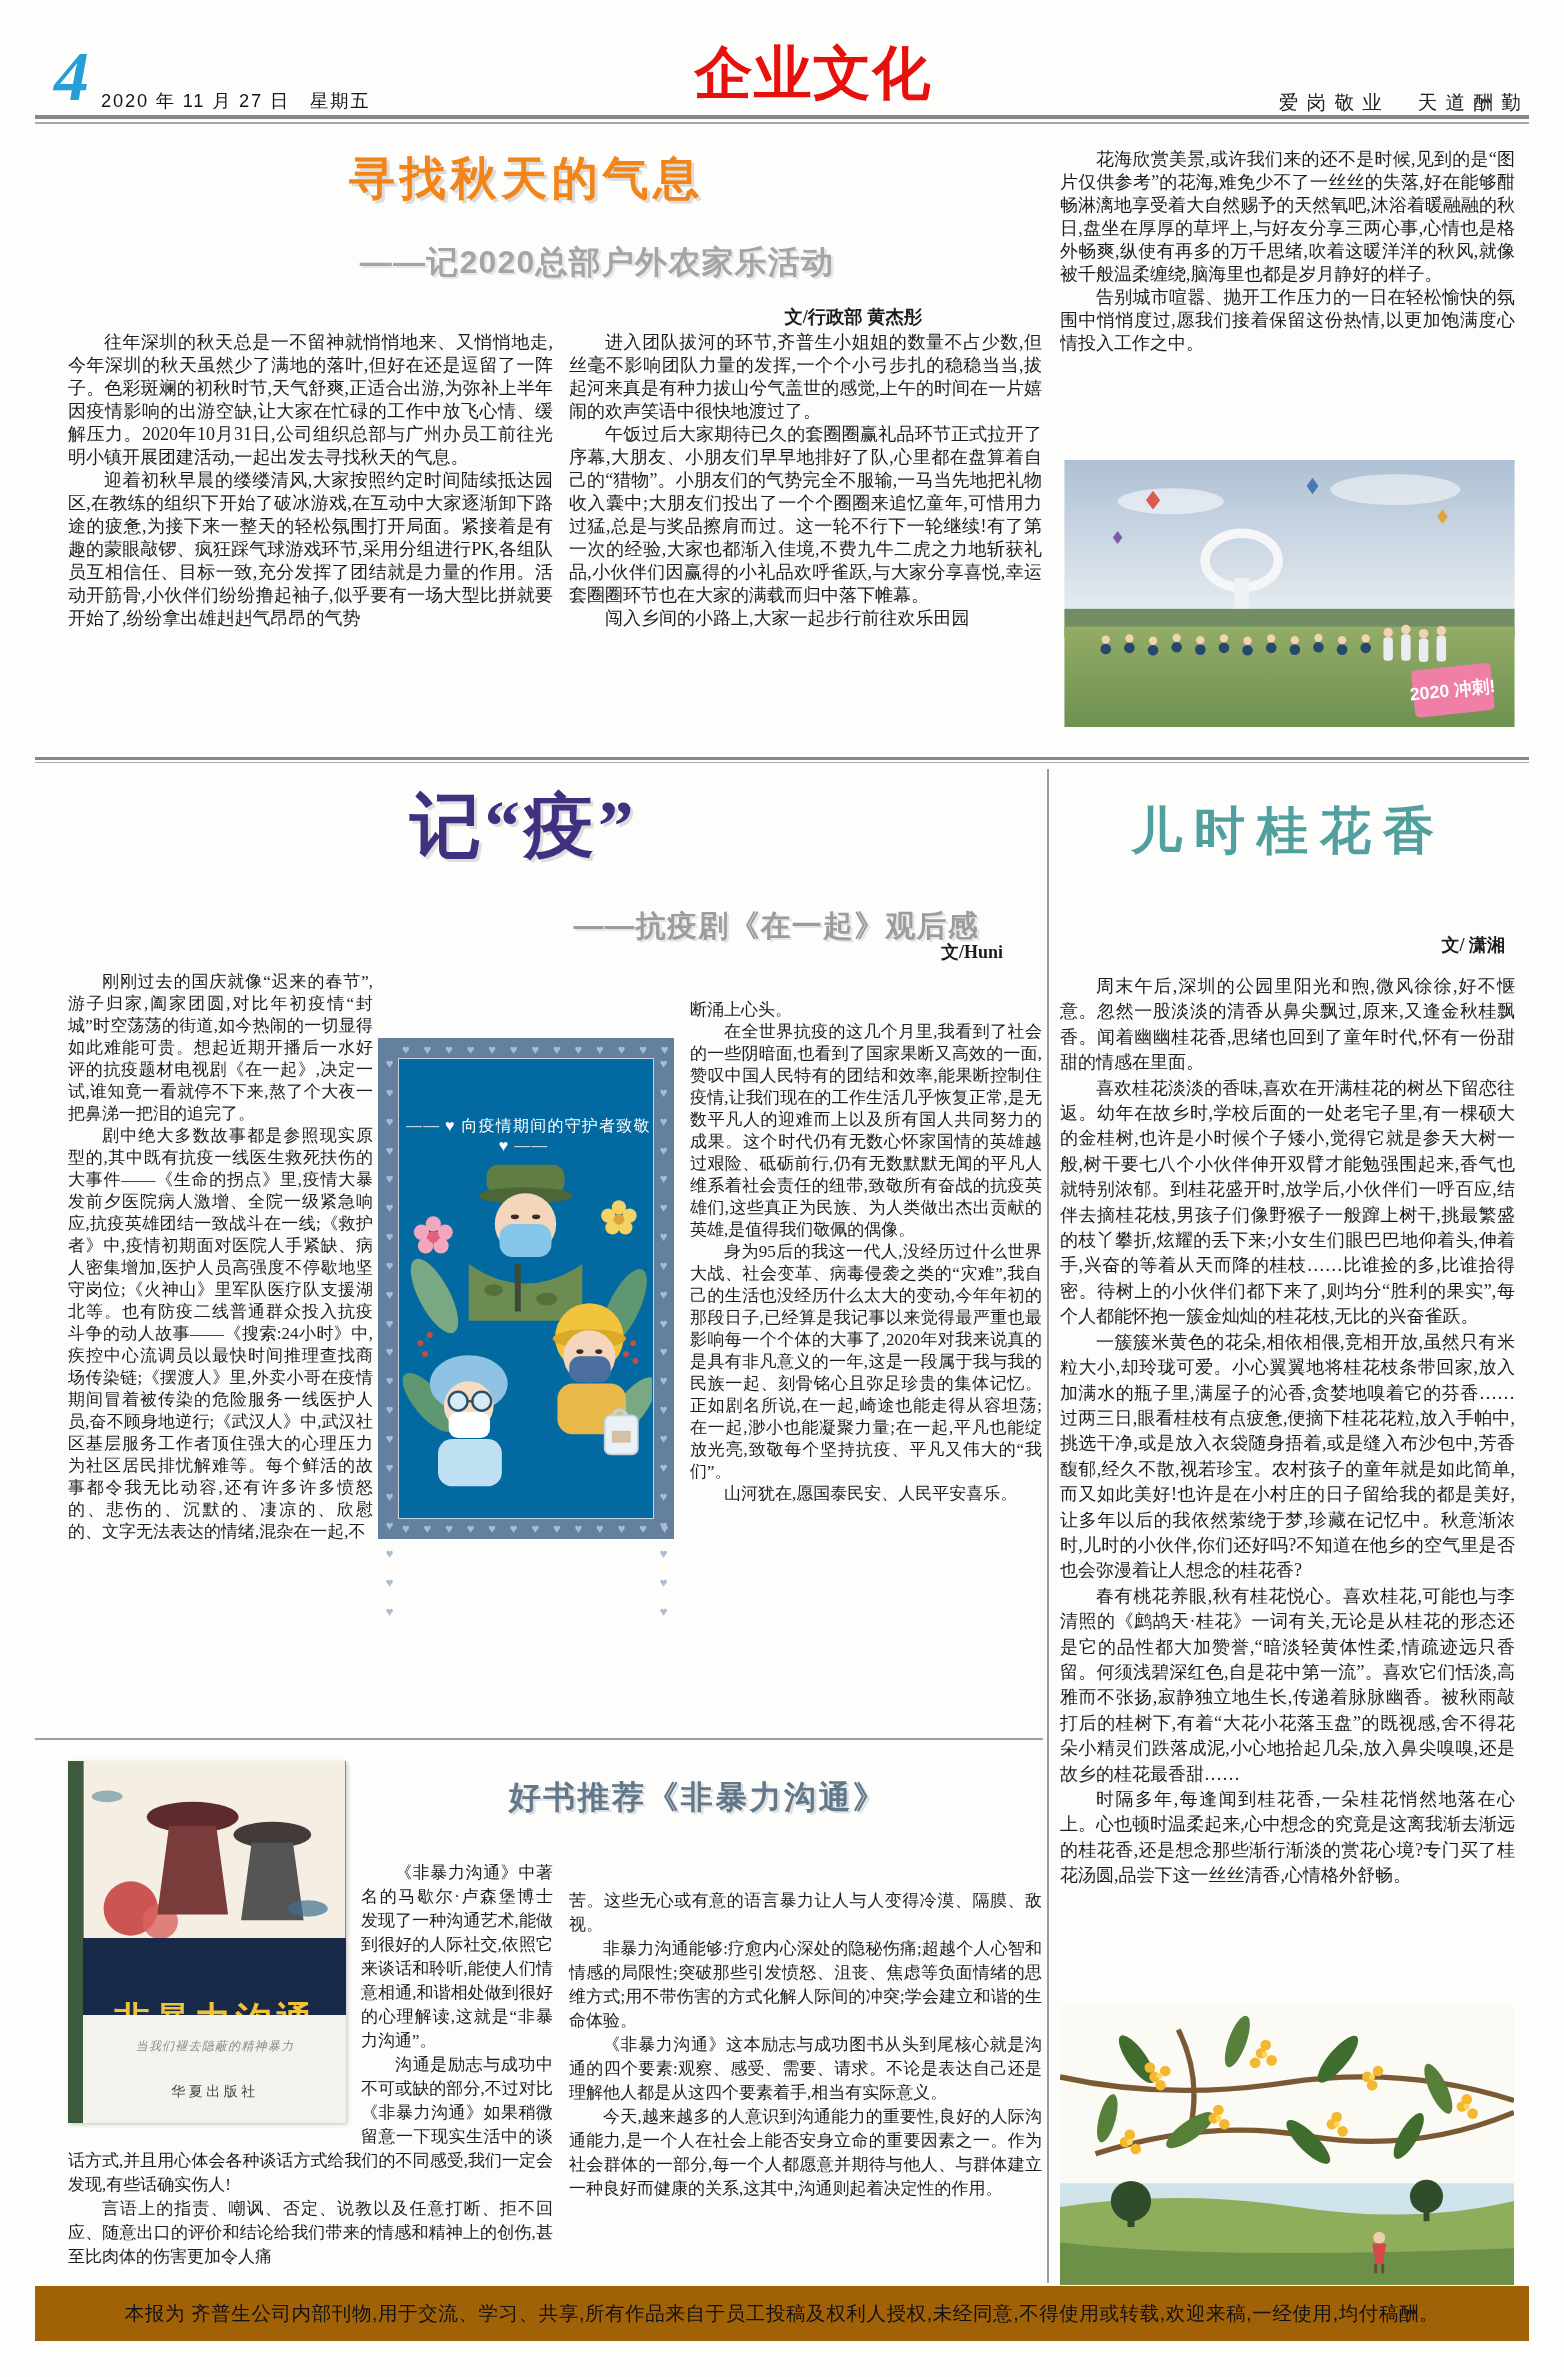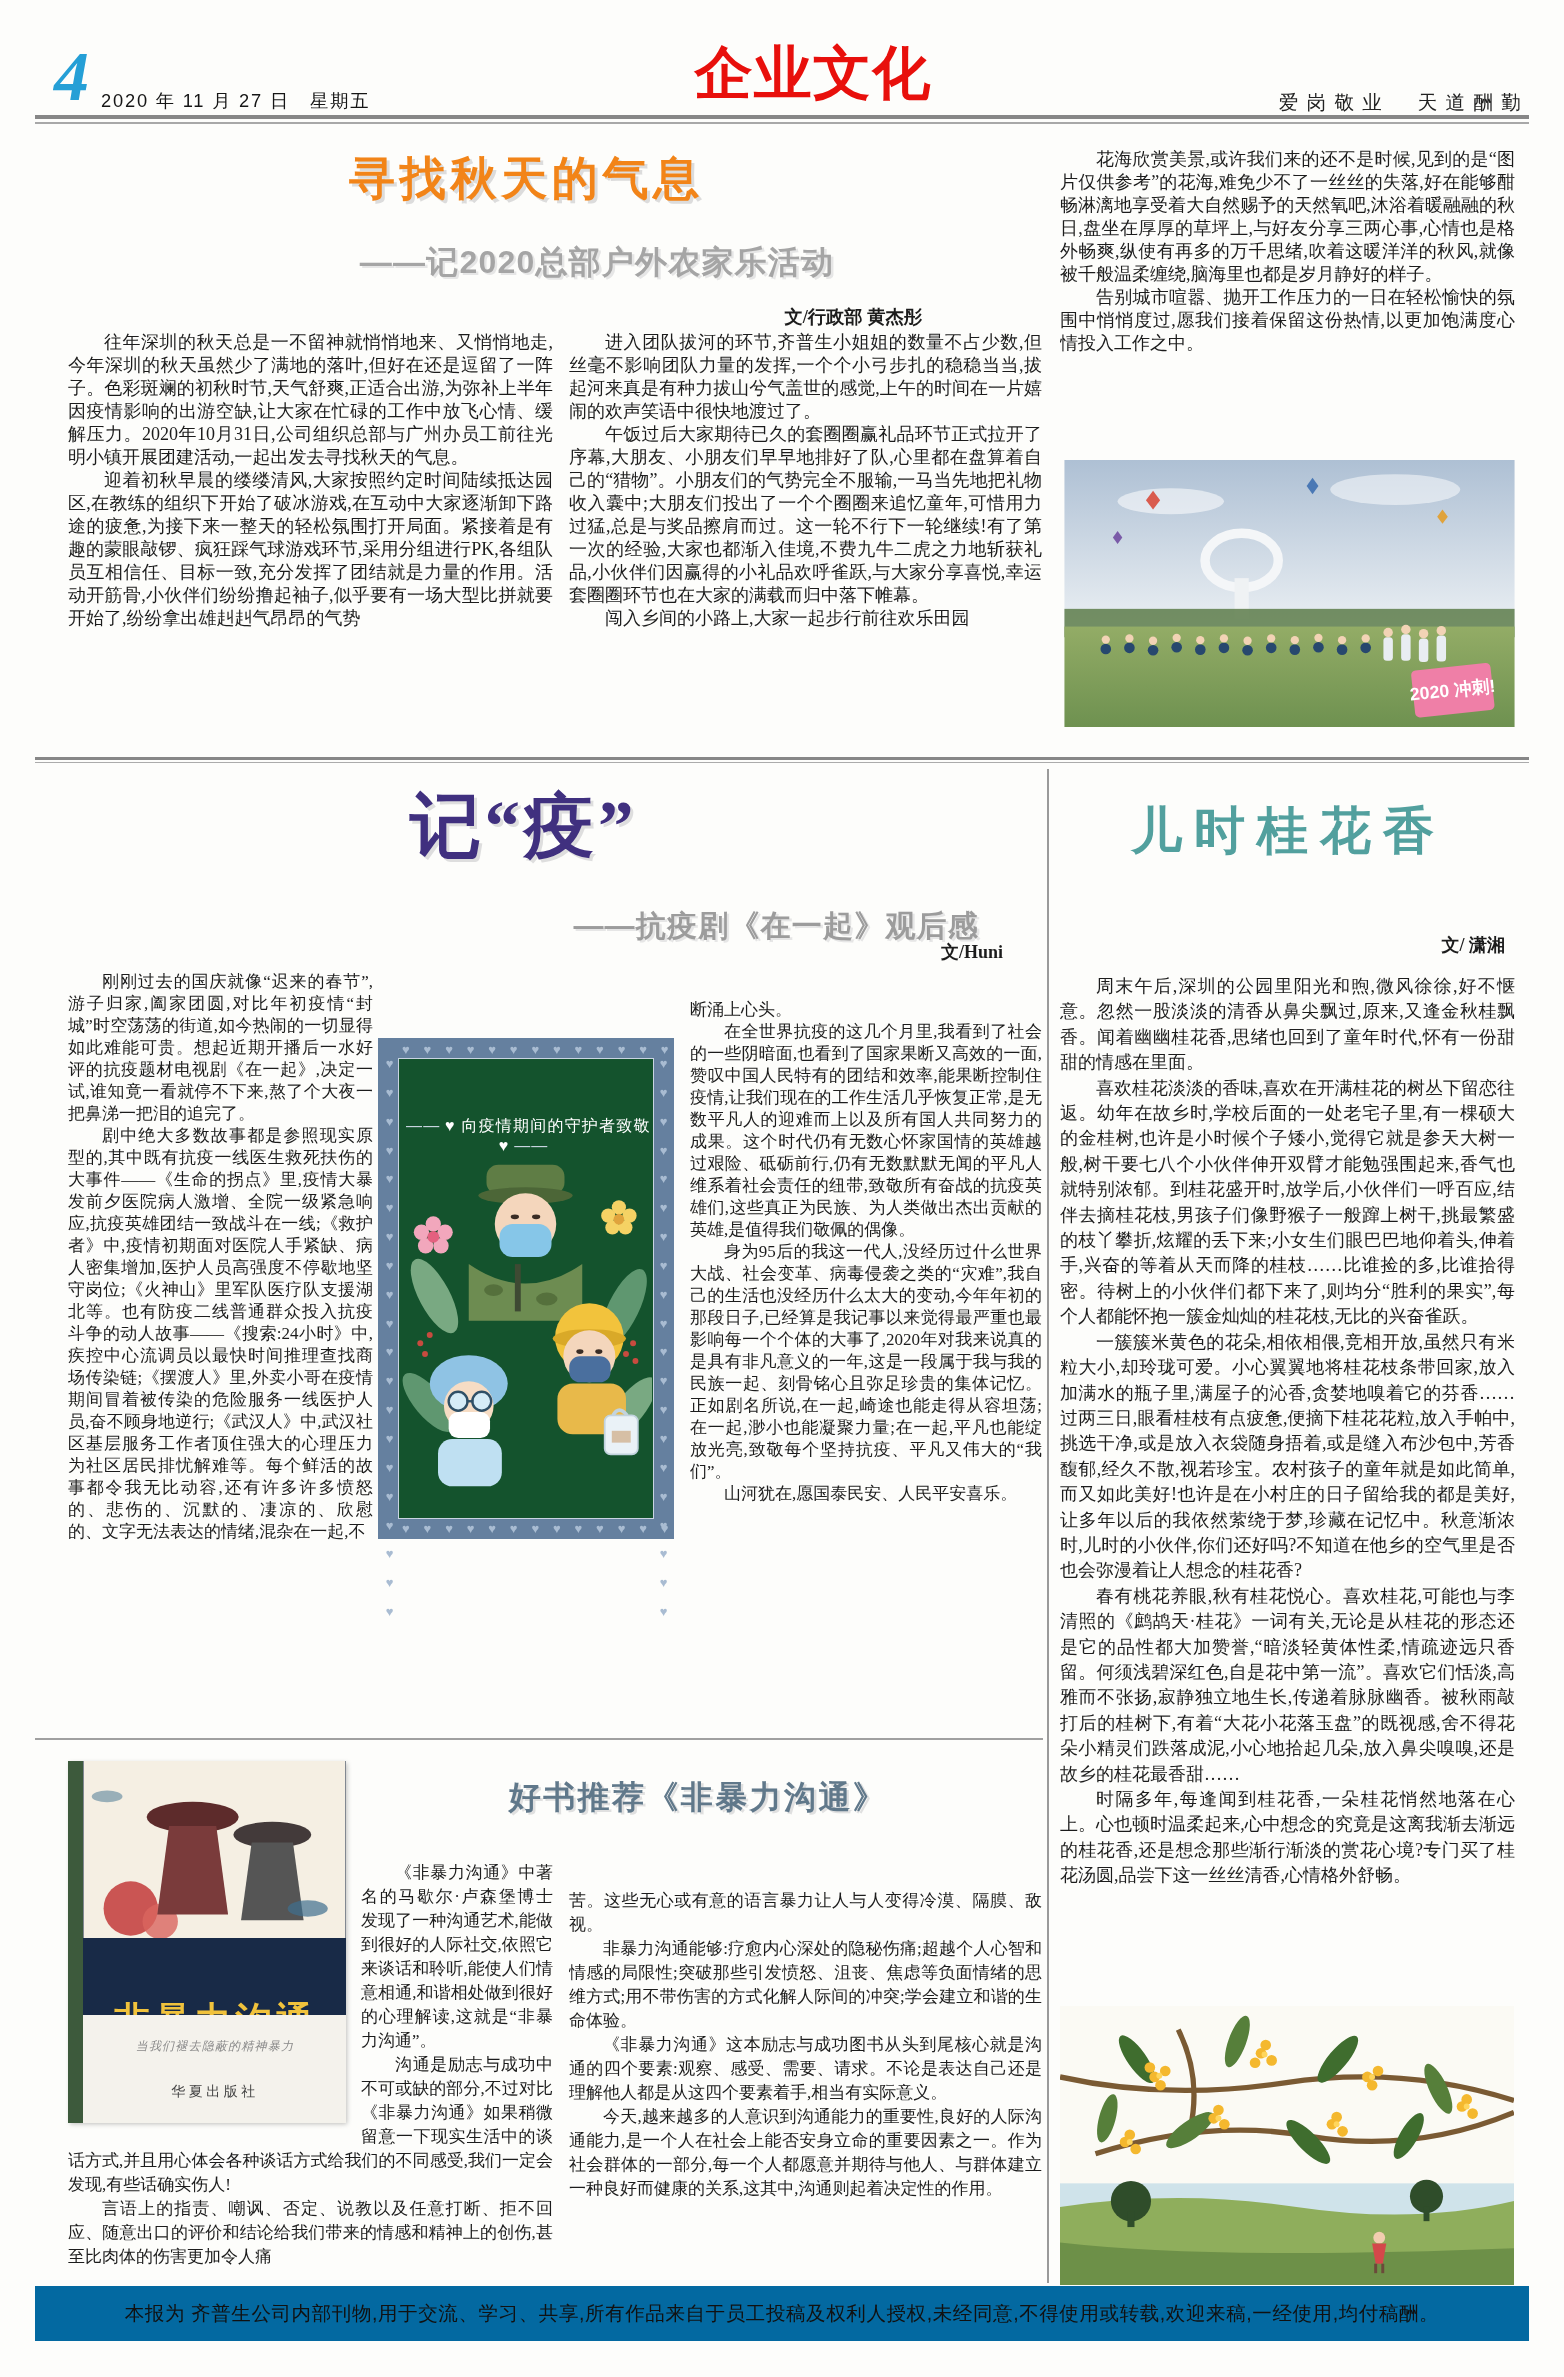--- a/index.html
+++ b/index.html
@@ -42,21 +42,21 @@
   .bkc2{left:569px;top:1861px;width:473px;height:419px;font-size:17px;line-height:24px;overflow:hidden;}
   .a3body{left:1060px;top:974px;width:455px;height:1026px;font-size:18px;line-height:25.4px;overflow:hidden;}
   .wrap-r{float:right;width:180px;height:506px;margin-top:65px;}
   .wrap-l{float:left;width:121px;height:506px;margin-top:65px;}
   .wrap-cover{float:left;width:293px;height:267px;}
   
   .photo{left:1064px;top:460px;width:451px;height:267px;overflow:hidden;}
   
   .poster{left:378px;top:1038px;width:296px;height:501px;background:#65809f;z-index:3;
           box-sizing:border-box;padding:20px;}
-  .poster-inner{width:100%;height:100%;background:#14532d;border:1.2px solid #c9d4e2;box-sizing:border-box;
+  .poster-inner{width:100%;height:100%;background:#0369a1;border:1.2px solid #c9d4e2;box-sizing:border-box;
                 position:relative;overflow:hidden;}
   .hearts{position:absolute;color:#a9bcd2;font-size:13px;letter-spacing:5.3px;white-space:nowrap;z-index:4;}
   .h-top{left:24px;top:3.5px;}
   .h-bot{left:24px;bottom:2.4px;}
   .h-left,.h-right{writing-mode:vertical-rl;top:18px;height:467px;}
   .h-left{left:3px;}
   .h-right{right:3px;}
   .poster-heading{position:absolute;left:0;top:57px;width:100%;text-align:center;color:#fff;
                   font-size:16px;letter-spacing:1.2px;}
   .poster-heading:before,.poster-heading:after{content:"——";color:#cdd8e5;margin:0 4.7px;}
@@ -67,21 +67,21 @@
   .cover-art{position:absolute;left:15.4px;top:0;width:263px;height:177px;}
   .cover-band{position:absolute;left:15.4px;top:177px;width:263px;height:77px;background:#182a47;
               text-align:center;}
   .cover-title{color:#f0c23c;font-size:37px;font-weight:bold;letter-spacing:3.5px;line-height:77px;margin-top:44px;}
   .cover-bottom{position:absolute;left:15.4px;top:254px;width:263px;height:108px;background:#f4f2ec;text-align:center;}
   .cover-tagline{margin-top:23px;font-size:12px;color:#8a8a8a;letter-spacing:1.2px;font-style:italic;}
   .cover-pub{margin-top:28px;font-size:14px;color:#444;letter-spacing:3.5px;}
   
   .osman{left:1060px;top:2006px;width:454px;height:279px;overflow:hidden;}
   
-  .footer-bar{left:35px;top:2286px;width:1494px;height:55px;background:#0369a1;text-align:center;}
+  .footer-bar{left:35px;top:2286px;width:1494px;height:55px;background:#a16207;text-align:center;}
   .footer-text{font-size:19.5px;line-height:55px;letter-spacing:0.6px;color:#111;}
 </style>
 </head>
 <body>
 
 <div class="page">
 
   <div class="abs page-num">4</div>
   <div class="abs date-line sans">2020 年 11 月 27 日　星期五</div>
   <div class="abs masthead">企业文化</div>

